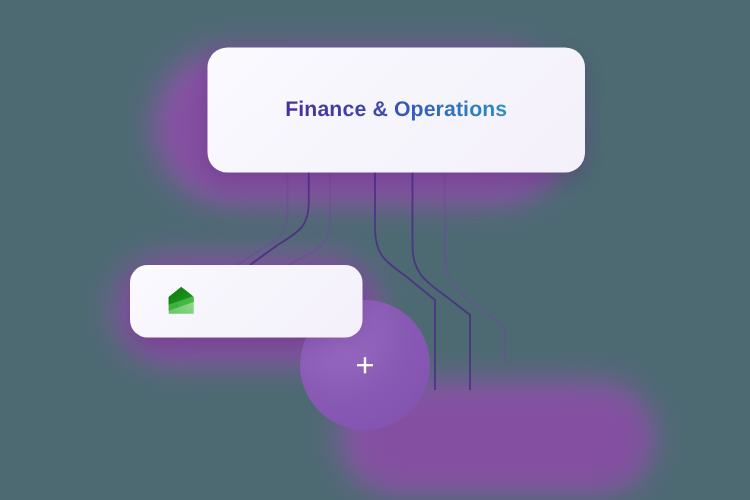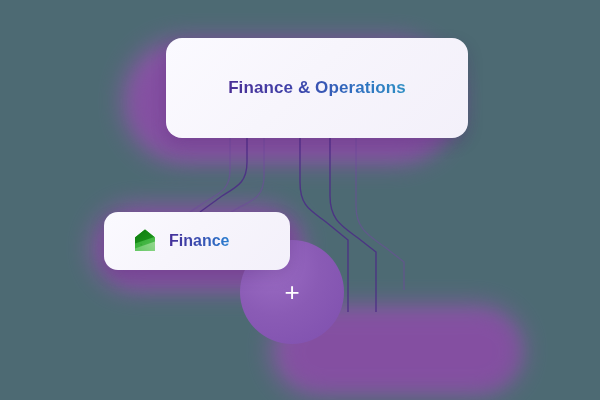--- a/index.html
+++ b/index.html
@@ -144,17 +144,16 @@
         </defs>
 
         <path d="M3,9.5 L13,1.5 L23,9.5 L23,23 L3,23 Z" fill="url(#finLow)"></path>
 
         <path d="M3,9.5 L13,1.5 L23,9.5 L23,13.5 L3,20.5 Z" fill="url(#finMid)"></path>
 
         <path d="M3,9.5 L13,1.5 L22.4,9.0 L3,15.5 Z" fill="url(#finTop)"></path>
         <circle cx="9.2" cy="16.6" r="0.9" fill="#2f9e2f" opacity=".55"></circle>
       </svg>
     </span>
-    <span class="title-sub">Finance</span>
   </div>
 
 
 </div>
 
 </body></html>

